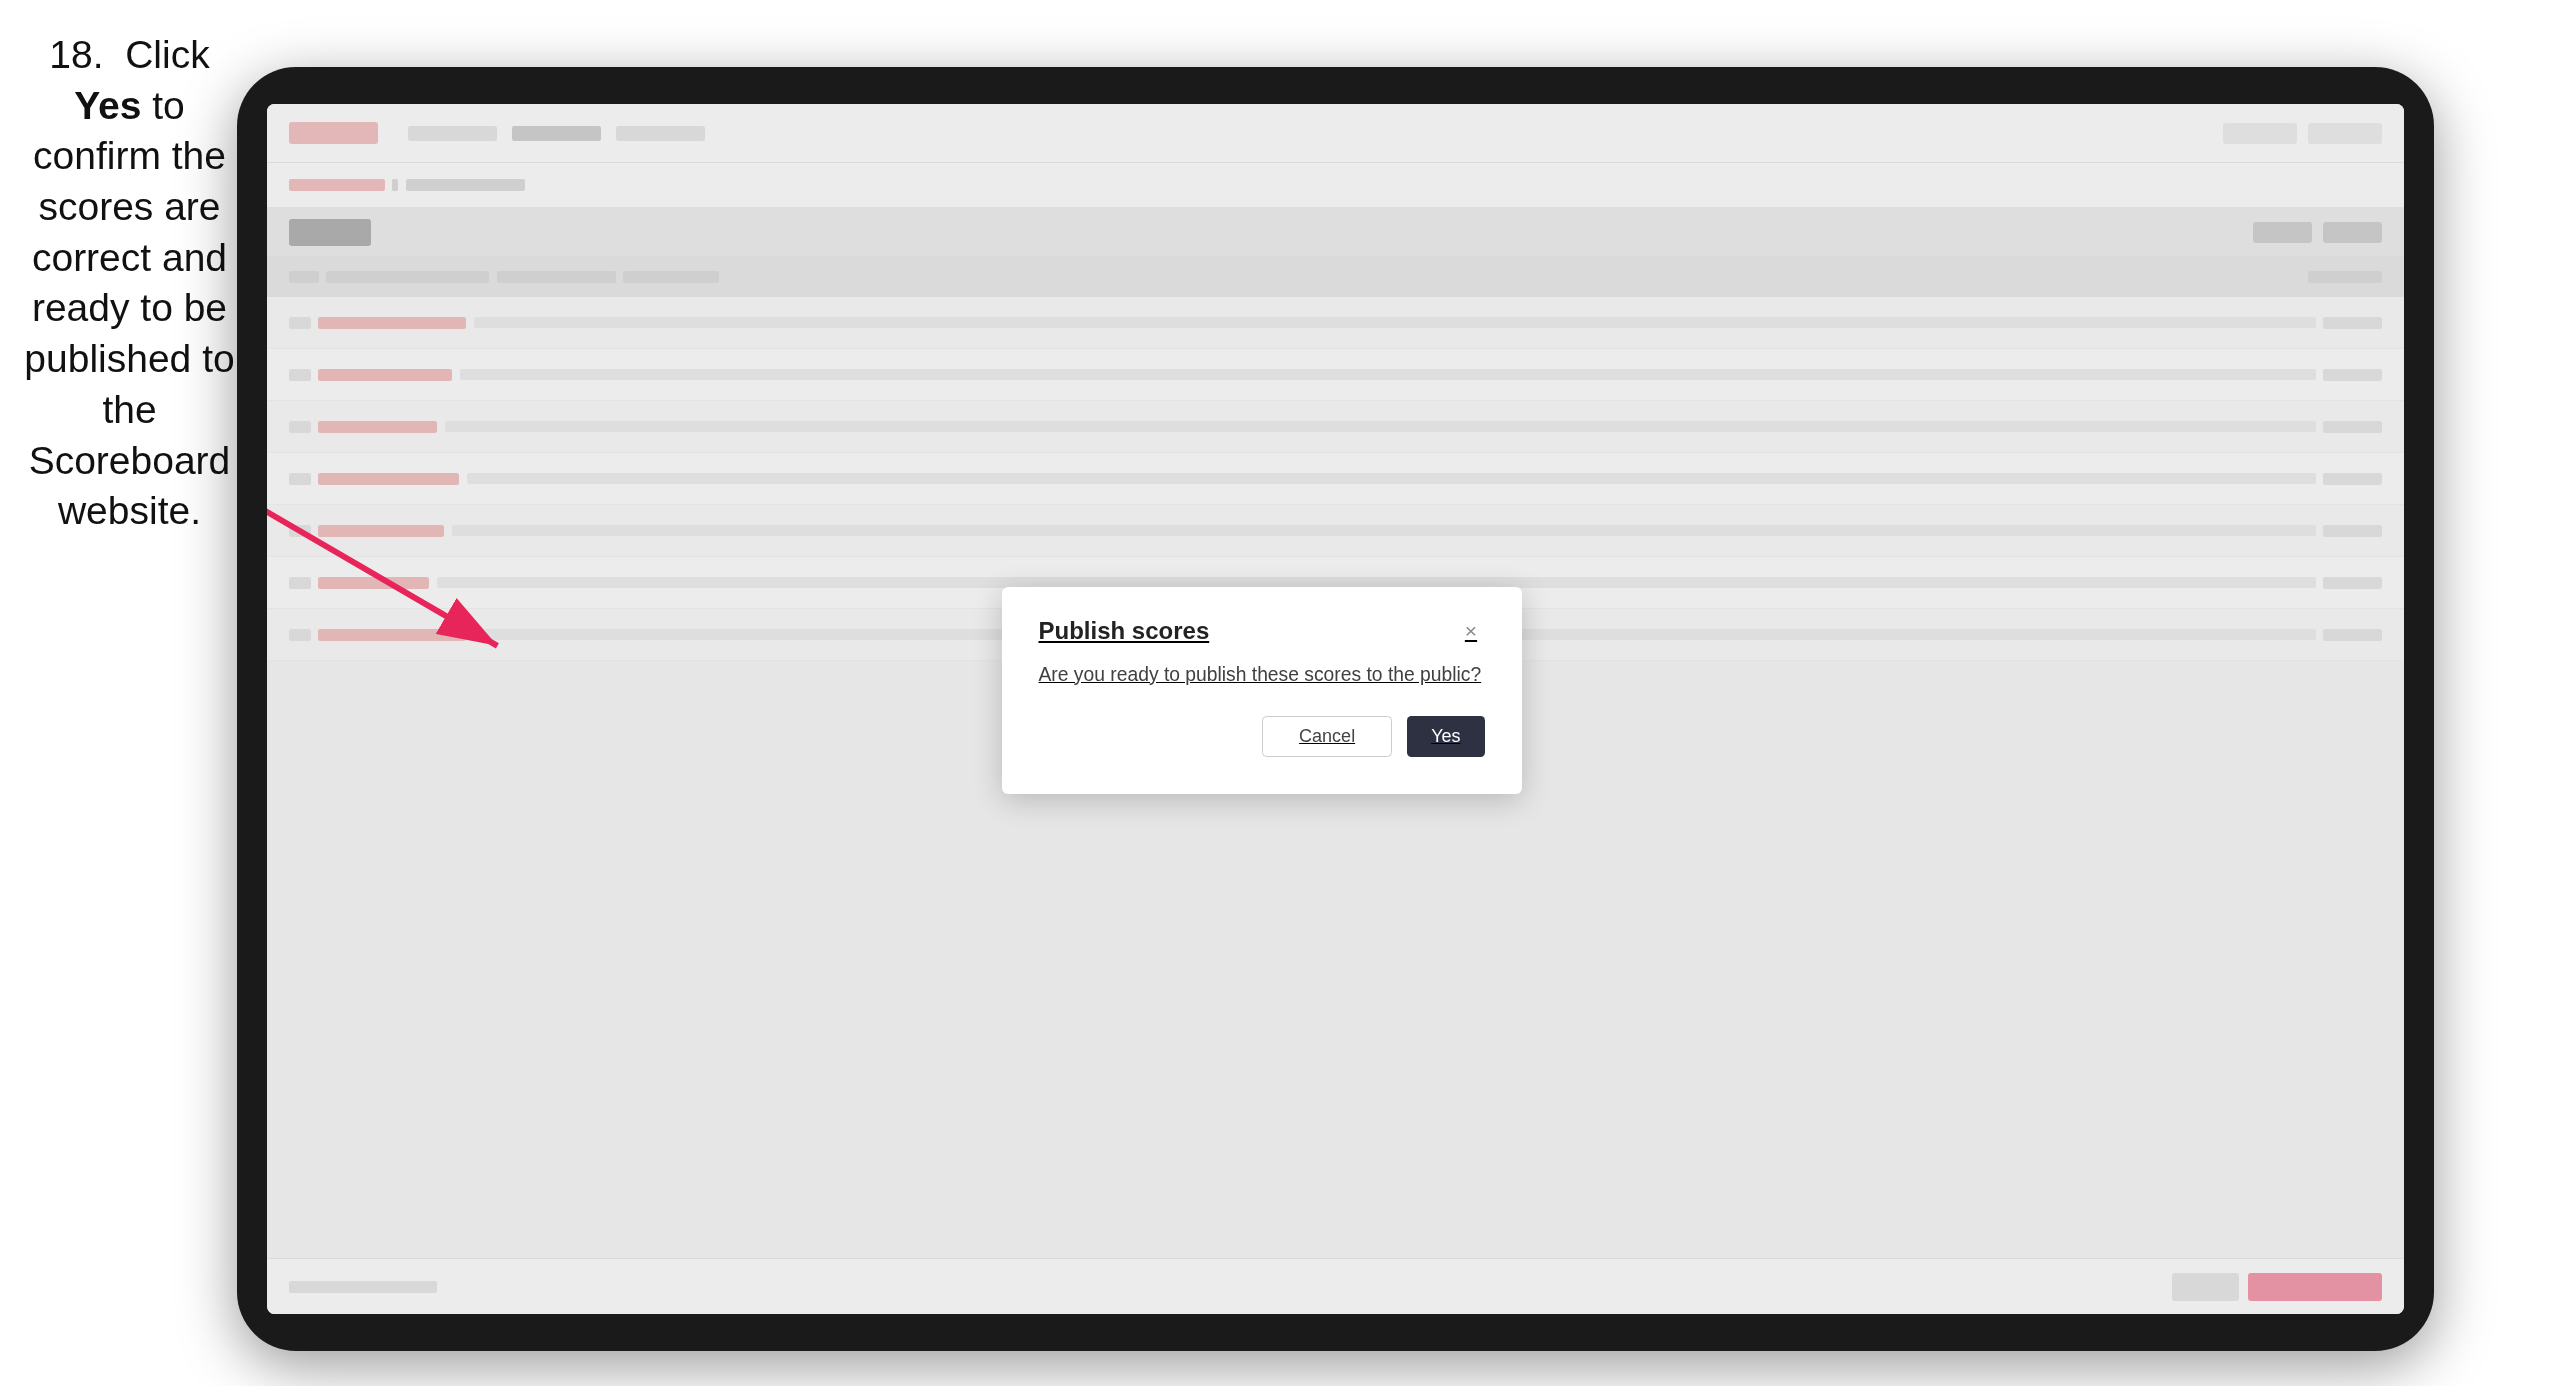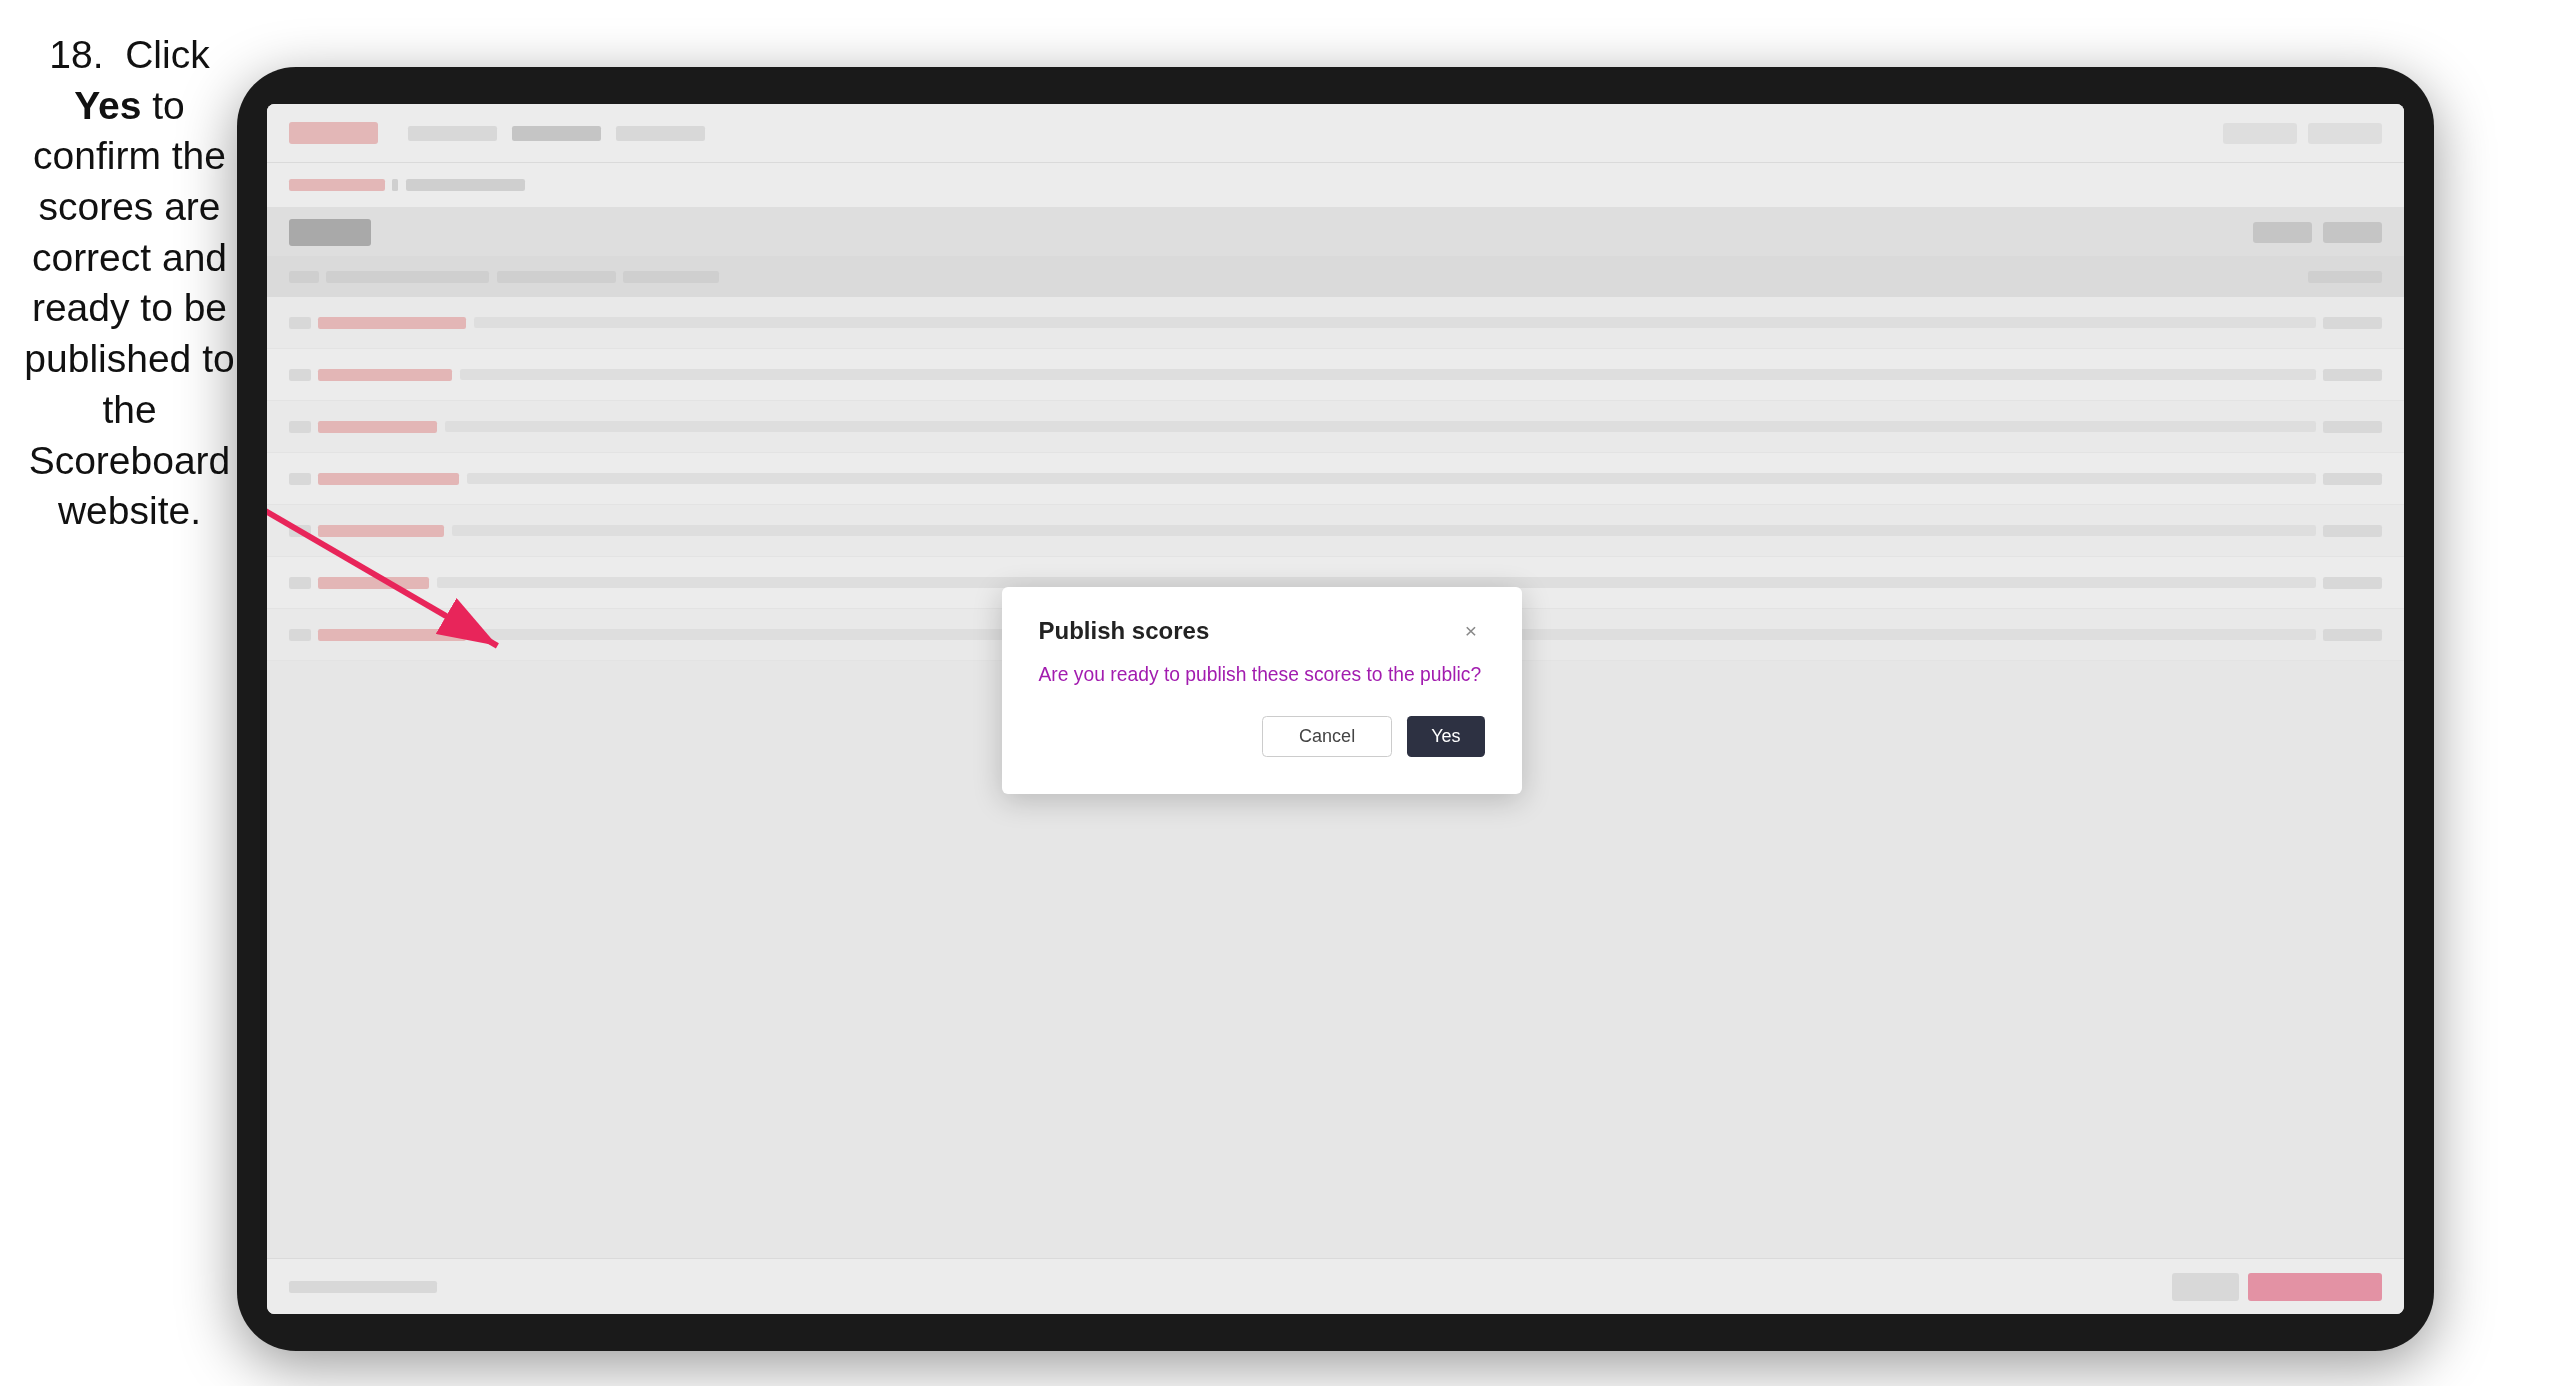--- a/index.html
+++ b/index.html
@@ -290,20 +290,21 @@
     .modal-dialog {
       background: #ffffff;
       border-radius: 6px;
       box-shadow: 0 6px 30px rgba(0,0,0,0.2);
       width: 520px;
       padding: 30px 37px 37px 37px;
       position: relative;
       
       margin-left: -148px;
       margin-top: -37px;
+      text-decoration: underline;
     }
 
     .modal-header {
       display: flex;
       align-items: center;
       justify-content: space-between;
       margin-bottom: 18.6px;
     }
 
     .modal-title {
@@ -321,21 +322,21 @@
       font-size: 21px;
       color: #888;
       cursor: pointer;
       display: flex;
       align-items: center;
       justify-content: center;
     }
 
     .modal-body {
       font-size: 19.3px;
-      color: #a21caf;
+      color: #404040;
       margin-bottom: 30px;
     }
 
     .modal-footer {
       display: flex;
       justify-content: flex-end;
       gap: 15px;
     }
 
     .btn-cancel {

